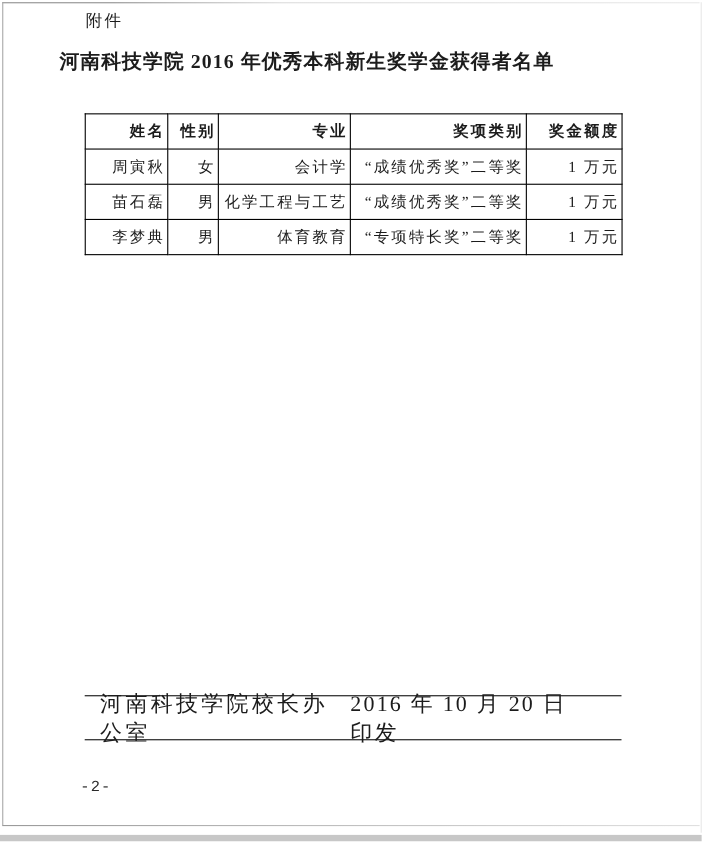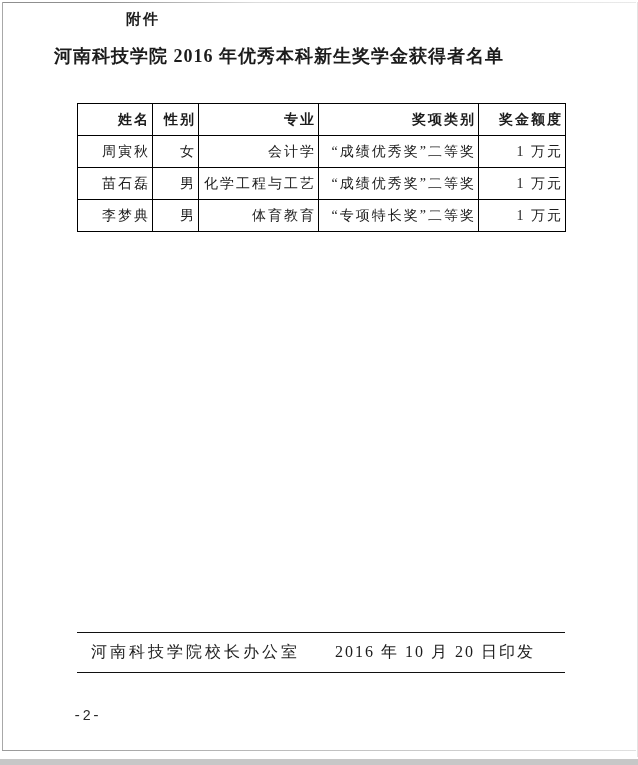--- a/index.html
+++ b/index.html
@@ -34,21 +34,21 @@
     width: 634px; height: 1px;
     background: linear-gradient(to right, #9a9a9a 0%, #bdbdbd 45%, #e0e0e0 100%);
   }
   .bottom-band {
     position: absolute; left: 0; bottom: 0;
     width: 638px; height: 6px; background: #c7c7c7;
   }
 
   .attachment {
     position: absolute; left: 78px; top: 10px;
-    font-size: 15px; font-weight: bold; letter-spacing: 2px; margin-left: 48px;
+    font-size: 15px; font-weight: normal; letter-spacing: 2px;
   }
   .doc-title {
     position: absolute; left: 0; top: 44px; width: 558px;
     text-align: center;
     font-size: 18px; font-weight: bold; letter-spacing: 1px;
   }
 
   table.scholarship {
     position: absolute; left: 77px; top: 103px;
     width: 488px;
@@ -70,21 +70,21 @@
   col.c-award  { width: 160px; }
   col.c-amount { width: 87px; }
   td.amount { letter-spacing: 1px; }
 
   .footer-bar {
     position: absolute; left: 77px; top: 632px;
     width: 488px; height: 41px;
     border-top: 1.5px solid #111;
     border-bottom: 1.5px solid #111;
     display: flex; align-items: center;
-    font-size: 16px; letter-spacing: 3px;
+    font-size: 20px; letter-spacing: 3px;
   }
   .footer-issuer { margin-left: 14px; }
   .footer-date   { margin-left: auto; margin-right: 30px; letter-spacing: 2px; }
 
   .page-number {
     position: absolute; left: 73px; top: 708px;
     font-family: "Liberation Mono", "DejaVu Sans Mono", monospace;
     font-size: 14px; color: #2a2a2a; letter-spacing: 1px;
   }
 </style>

